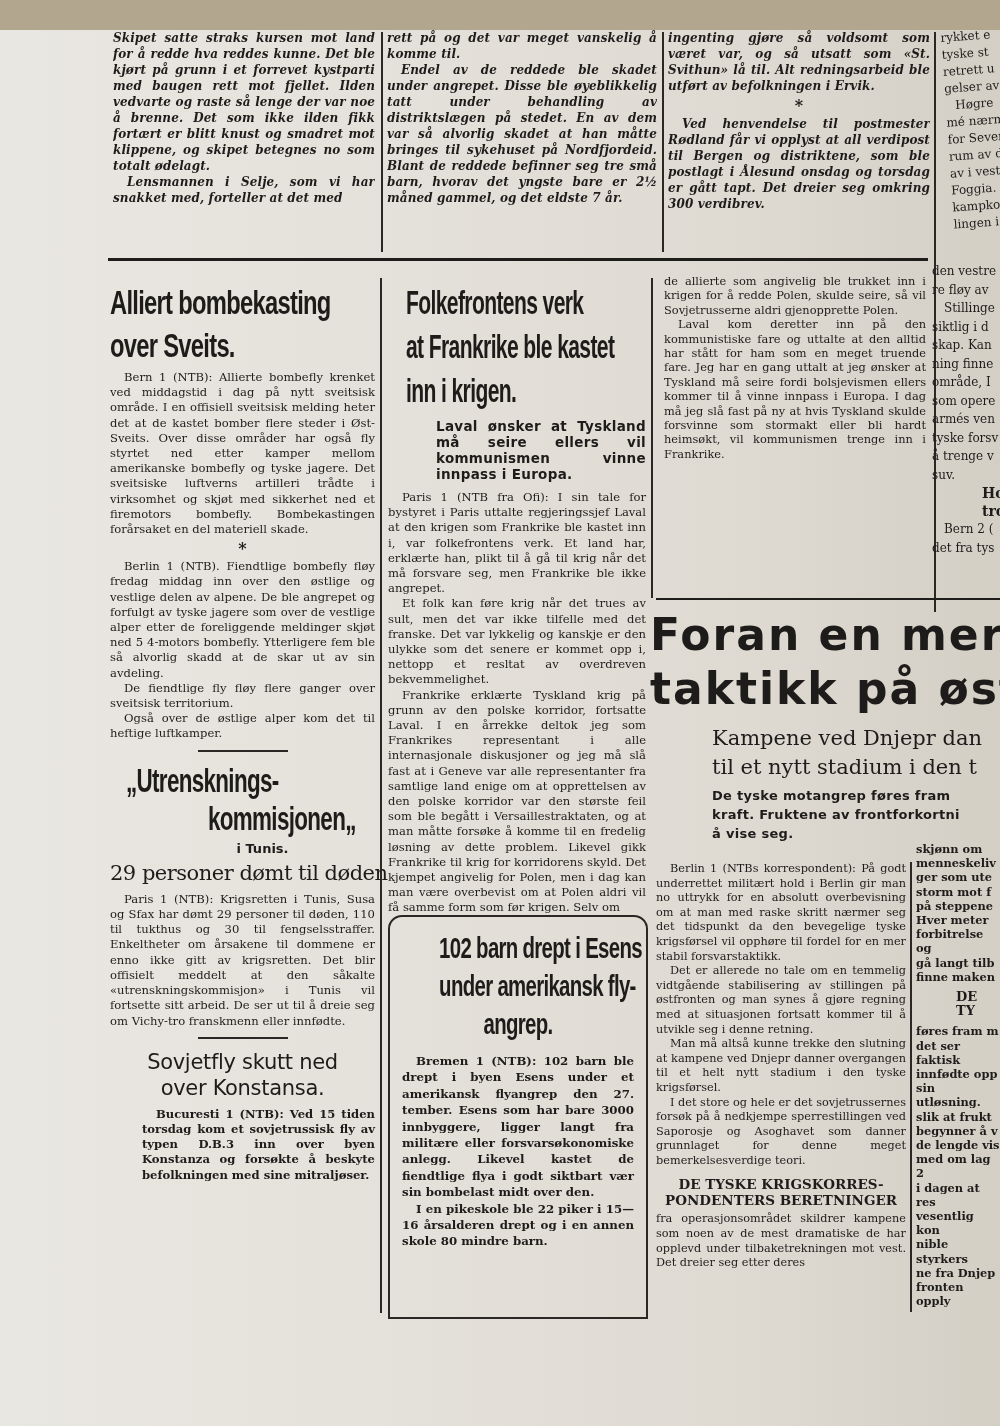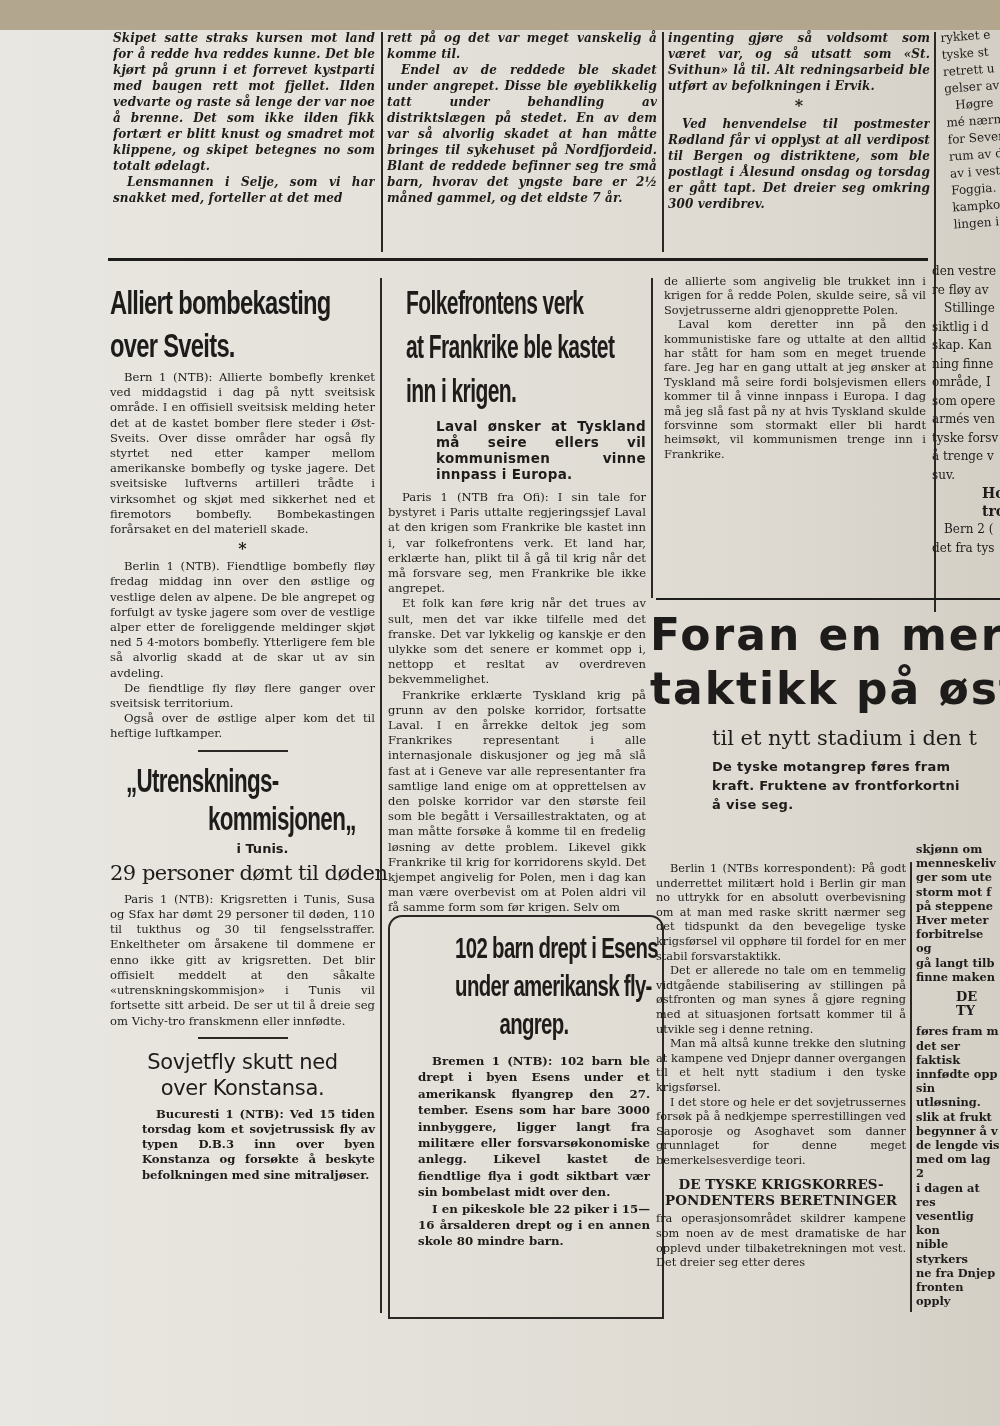--- a/index.html
+++ b/index.html
@@ -110,21 +110,21 @@
 <div class="col" style="left:388px;top:280px;width:258px;">
   <span class="cond h-folke">Folkefrontens verk</span>
   <span class="cond h-folke">at Frankrike ble kastet</span>
   <span class="cond h-folke">inn i krigen.</span>
   <div class="sub-black">Laval ønsker at Tyskland må seire ellers vil kommunismen vinne innpass i Europa.</div>
   <p>Paris 1 (NTB fra Ofi): I sin tale for bystyret i Paris uttalte regjeringssjef Laval at den krigen som Frankrike ble kastet inn i, var folkefrontens verk. Et land har, erklærte han, plikt til å gå til krig når det må forsvare seg, men Frankrike ble ikke angrepet.</p>
   <p>Et folk kan føre krig når det trues av sult, men det var ikke tilfelle med det franske. Det var lykkelig og kanskje er den ulykke som det senere er kommet opp i, nettopp et resltat av overdreven bekvemmelighet.</p>
   <p>Frankrike erklærte Tyskland krig på grunn av den polske korridor, fortsatte Laval. I en årrekke deltok jeg som Frankrikes representant i alle internasjonale diskusjoner og jeg må slå fast at i Geneve var alle representanter fra samtlige land enige om at opprettelsen av den polske korridor var den største feil som ble begått i Versaillestraktaten, og at man måtte forsøke å komme til en fredelig løsning av dette problem. Likevel gikk Frankrike til krig for korridorens skyld. Det kjempet angivelig for Polen, men i dag kan man være overbevist om at Polen aldri vil få samme form som før krigen. Selv om</p>
 </div>
 
-<div class="box" style="left:388px;top:915px;width:256px;height:400px;padding-left:16px;">
+<div class="box" style="left:388px;top:915px;width:256px;height:400px;">
   <div style="padding:12px 12px 0;">
     <span class="cond h-102">102 barn drept i Esens</span>
     <span class="cond h-102">under amerikansk fly-</span>
     <span class="cond h-102">angrep.</span>
     <div class="col bold-body" style="position:static;margin-top:10px;font-size:11.8px;line-height:16.4px;">
       <p>Bremen 1 (NTB): 102 barn ble drept i byen Esens under et amerikansk flyangrep den 27. tember. Esens som har bare 3000 innbyggere, ligger langt fra militære eller forsvarsøkonomiske anlegg. Likevel kastet de fiendtlige flya i godt siktbart vær sin bombelast midt over den.</p>
       <p>I en pikeskole ble 22 piker i 15—16 årsalderen drept og i en annen skole 80 mindre barn.</p>
     </div>
   </div>
 </div>
@@ -135,20 +135,21 @@
   <p style="text-indent:0;">de allierte som angivelig ble trukket inn i krigen for å redde Polen, skulde seire, så vil Sovjetrusserne aldri gjenopprette Polen.</p>
   <p>Laval kom deretter inn på den kommunistiske fare og uttalte at den alltid har stått for ham som en meget truende fare. Jeg har en gang uttalt at jeg ønsker at Tyskland må seire fordi bolsjevismen ellers kommer til å vinne innpass i Europa. I dag må jeg slå fast på ny at hvis Tyskland skulde forsvinne som stormakt eller bli hardt heimsøkt, vil kommunismen trenge inn i Frankrike.</p>
 </div>
 
 <div class="hrule" style="left:656px;top:598px;width:344px;height:2px;"></div>
 
 <div class="clip" style="position:absolute;left:650px;top:608px;width:350px;height:250px;">
   <div class="h-foran">Foran en mer s</div>
   <div class="h-foran">taktikk på øst</div>
   <div style="margin-left:62px;margin-top:8px;">
+    <div class="deck">Kampene ved Dnjepr dan</div>
     <div class="deck">til et nytt stadium i den t</div>
     <div style="margin-top:4px;">
       <div class="deck-sub">De tyske motangrep føres fram</div>
       <div class="deck-sub">kraft. Fruktene av frontforkortni</div>
       <div class="deck-sub">å vise seg.</div>
     </div>
   </div>
 </div>
 
 <div class="col" style="left:656px;top:862px;width:250px;font-size:11.3px;line-height:14.6px;">

